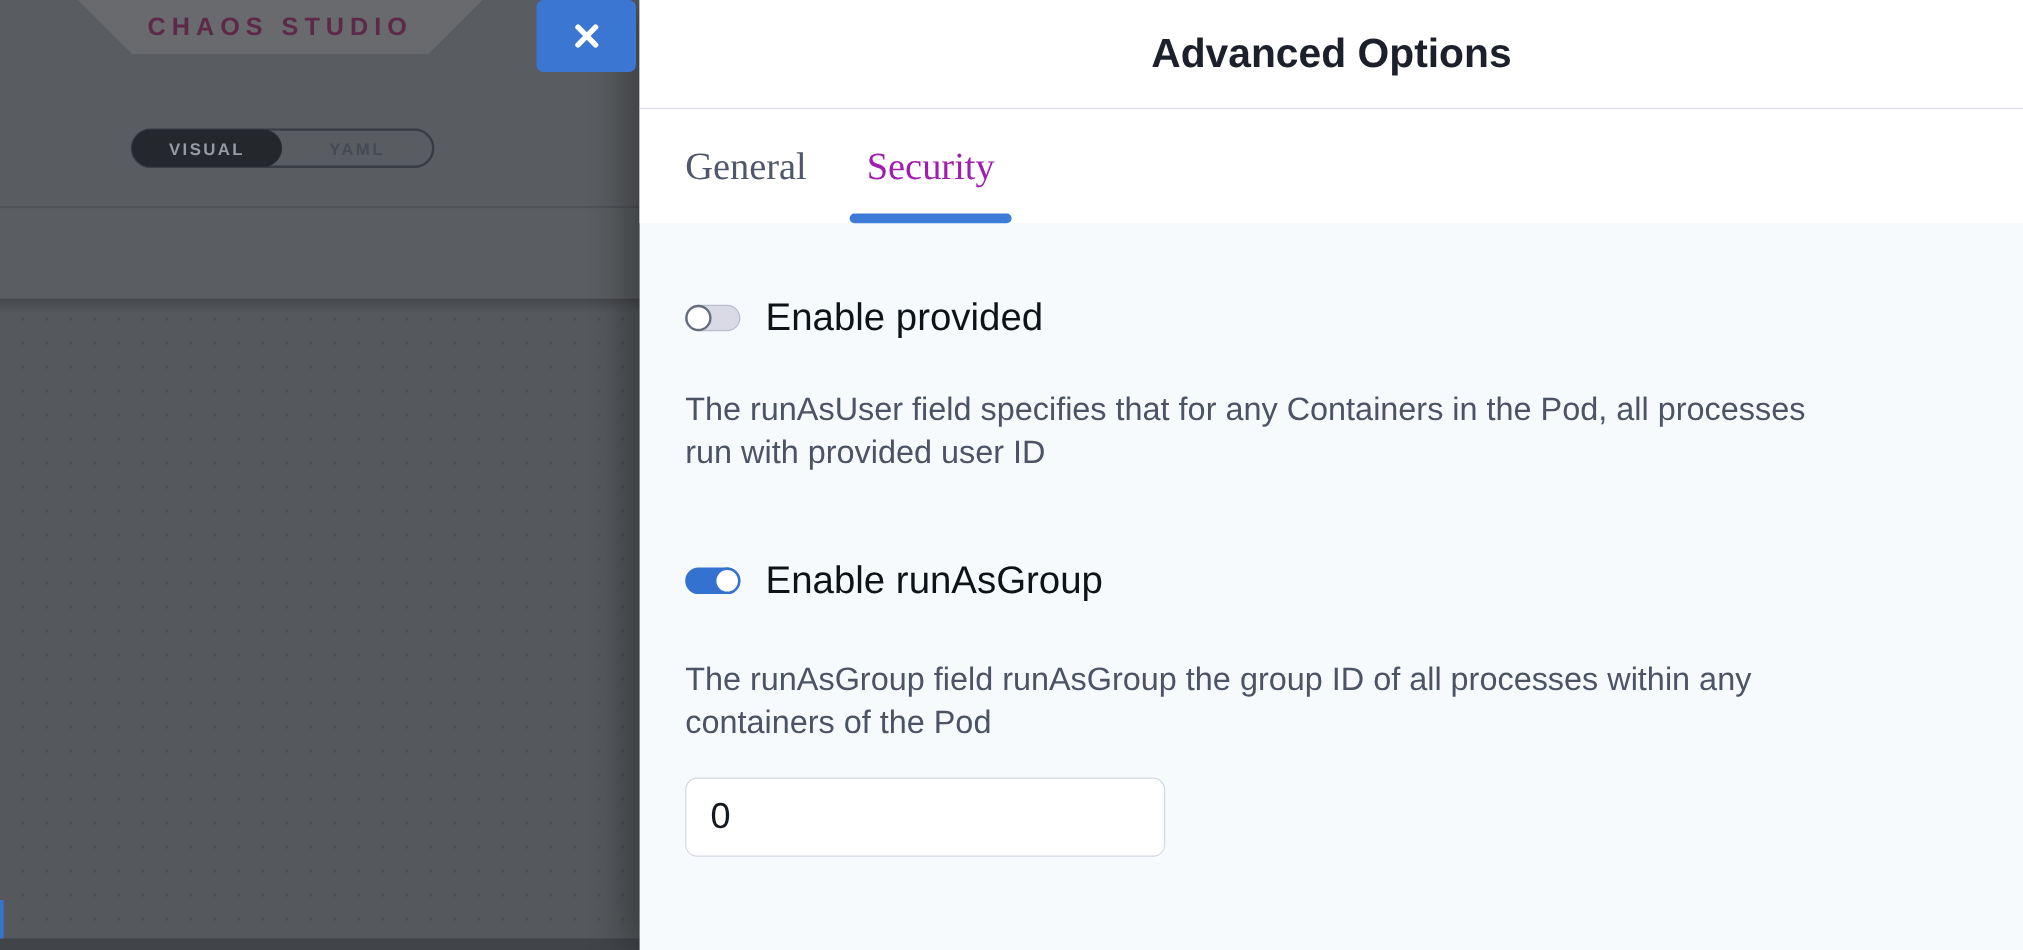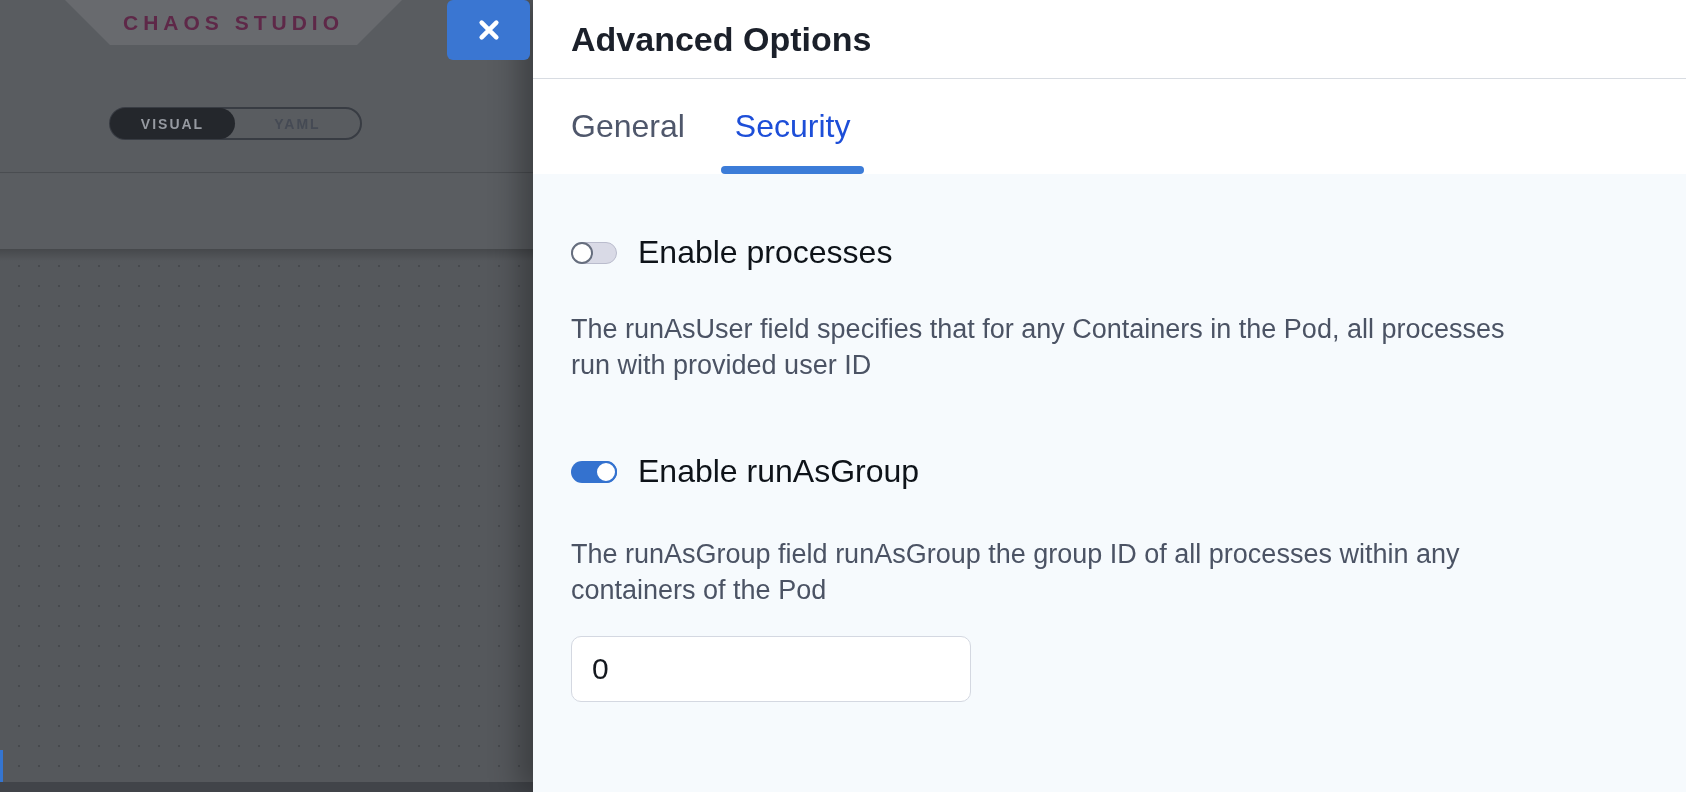--- a/index.html
+++ b/index.html
@@ -60,32 +60,33 @@
   .close-button svg { width: 32px; height: 32px; }
 
   
   .drawer {
     position: absolute; left: 533px; top: 0; right: 0; bottom: 0;
     background: #f6fafd;
     box-shadow: -14px 0 28px rgba(0,0,0,0.30);
     z-index: 20;
   }
   .drawer-header {
-    height: 79px; background: #ffffff; border-bottom: 1px solid #d8dce2;
-    display: flex; align-items: center; padding: 16px 38px;
+    height: 91px; background: #ffffff; border-bottom: 1px solid #d8dce2;
+    display: flex; align-items: center; padding: 16px 38px; justify-content: center;
   }
   .drawer-title { font-size: 34px; font-weight: 600; color: #1b202a; }
 
   .tab-bar {
     height: 95px; background: #ffffff; display: flex; align-items: center;
     padding: 0 38px;
+    font-family: Liberation Serif, serif;
   }
   .tab { position: relative; height: 100%; display: flex; align-items: center; cursor: pointer; margin-right: 50px; }
   .tab-label { font-size: 32px; color: #4f576b; }
-  .tab.active .tab-label { color: #1d4ed8; font-weight: 500; }
+  .tab.active .tab-label { color: #a21caf; font-weight: 500; }
   .tab.active::after {
     content: ""; position: absolute; left: -14px; right: -14px; bottom: 0;
     height: 8px; background: #3c7cd8; border-radius: 4px;
   }
 
   .drawer-content { padding: 60px 38px 0 38px; }
 
   .toggle-row { display: flex; align-items: center; }
   .toggle {
     position: relative; width: 46px; height: 22px; border-radius: 11px;
@@ -155,21 +156,21 @@
     </div>
   </div>
 
   <div class="drawer-content">
 
     <div class="section section-1">
       <div class="toggle-row">
         <div class="toggle off">
           <div class="knob"></div>
         </div>
-        <span class="toggle-label">Enable processes</span>
+        <span class="toggle-label">Enable provided</span>
       </div>
       <div class="description">
         <div>The runAsUser field specifies that for any Containers in the Pod, all processes</div>
         <div>run with provided user ID</div>
       </div>
     </div>
 
     <div class="section section-2">
       <div class="toggle-row">
         <div class="toggle on">

